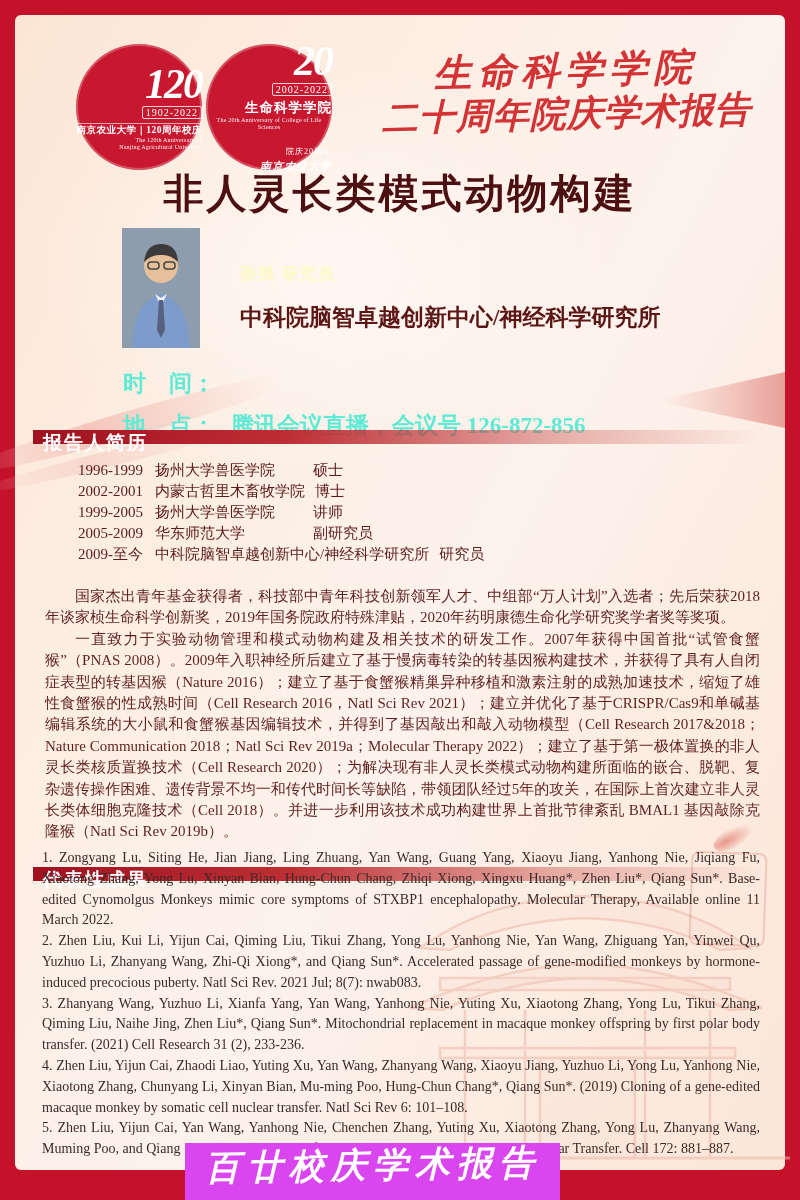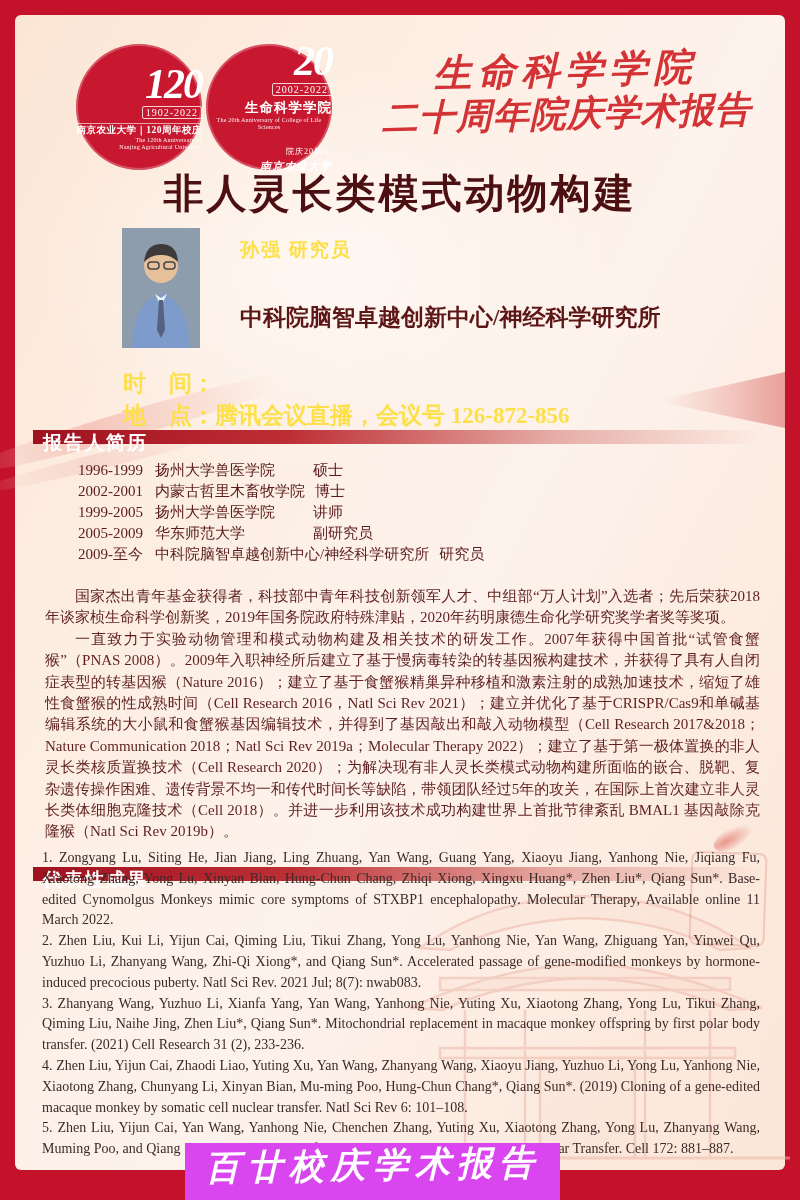--- a/index.html
+++ b/index.html
@@ -42,25 +42,25 @@
   
   .callig{position:absolute;left:360px;top:48px;width:412px;text-align:center;color:#d43336;
           font-weight:bold;font-style:italic;transform:rotate(-1.5deg);}
   .callig .l1{font-size:38px;line-height:44px;letter-spacing:6px;}
   .callig .l2{font-size:36px;line-height:44px;letter-spacing:1px;}
   
   .title{position:absolute;left:15px;top:166px;width:770px;text-align:center;color:#4d1012;
          font-family:Liberation Mono, monospace;font-weight:bold;font-size:40px;letter-spacing:3px;}
   
   .photo{position:absolute;left:122px;top:228px;width:78px;height:120px;overflow:hidden;background:#9aa7b6;}
-  .sp-name{position:absolute;left:240px;top:237px;font-size:19px;font-weight:bold;color:#fde047;letter-spacing:2px;}
+  .sp-name{position:absolute;left:240px;top:264px;font-size:16px;font-weight:bold;color:#fef9c3;letter-spacing:2px;}
   .sp-aff{position:absolute;left:240px;top:302px;font-size:23px;font-weight:600;color:#5c1616;}
-  .meta{position:absolute;left:123px;font-size:23px;font-weight:600;color:#fde047;display:flex;}
+  .meta{position:absolute;left:123px;font-size:23px;font-weight:600;color:#5eead4;display:flex;}
   .meta.time{top:368px;}
-  .meta.venue{top:400px;}
+  .meta.venue{top:410px;gap:16px;}
   
   .banner{position:absolute;left:33px;width:730px;height:14px;line-height:26px;color:#fff;
           font-size:19px;font-weight:bold;padding-left:10px;box-sizing:border-box;letter-spacing:2px;
           background:linear-gradient(90deg,#a01120 0%,#bd2e34 35%,rgba(204,92,86,.45) 72%,rgba(230,155,145,0) 100%);}
   .banner.bio{top:430px;}
   .banner.pubs{top:867px;}
   
   .cv{position:absolute;left:78px;top:460px;width:690px;color:#5a1c1c;font-size:15px;}
   .cv-row{display:flex;line-height:21px;white-space:nowrap;}
   .cv-years{width:77px;}

